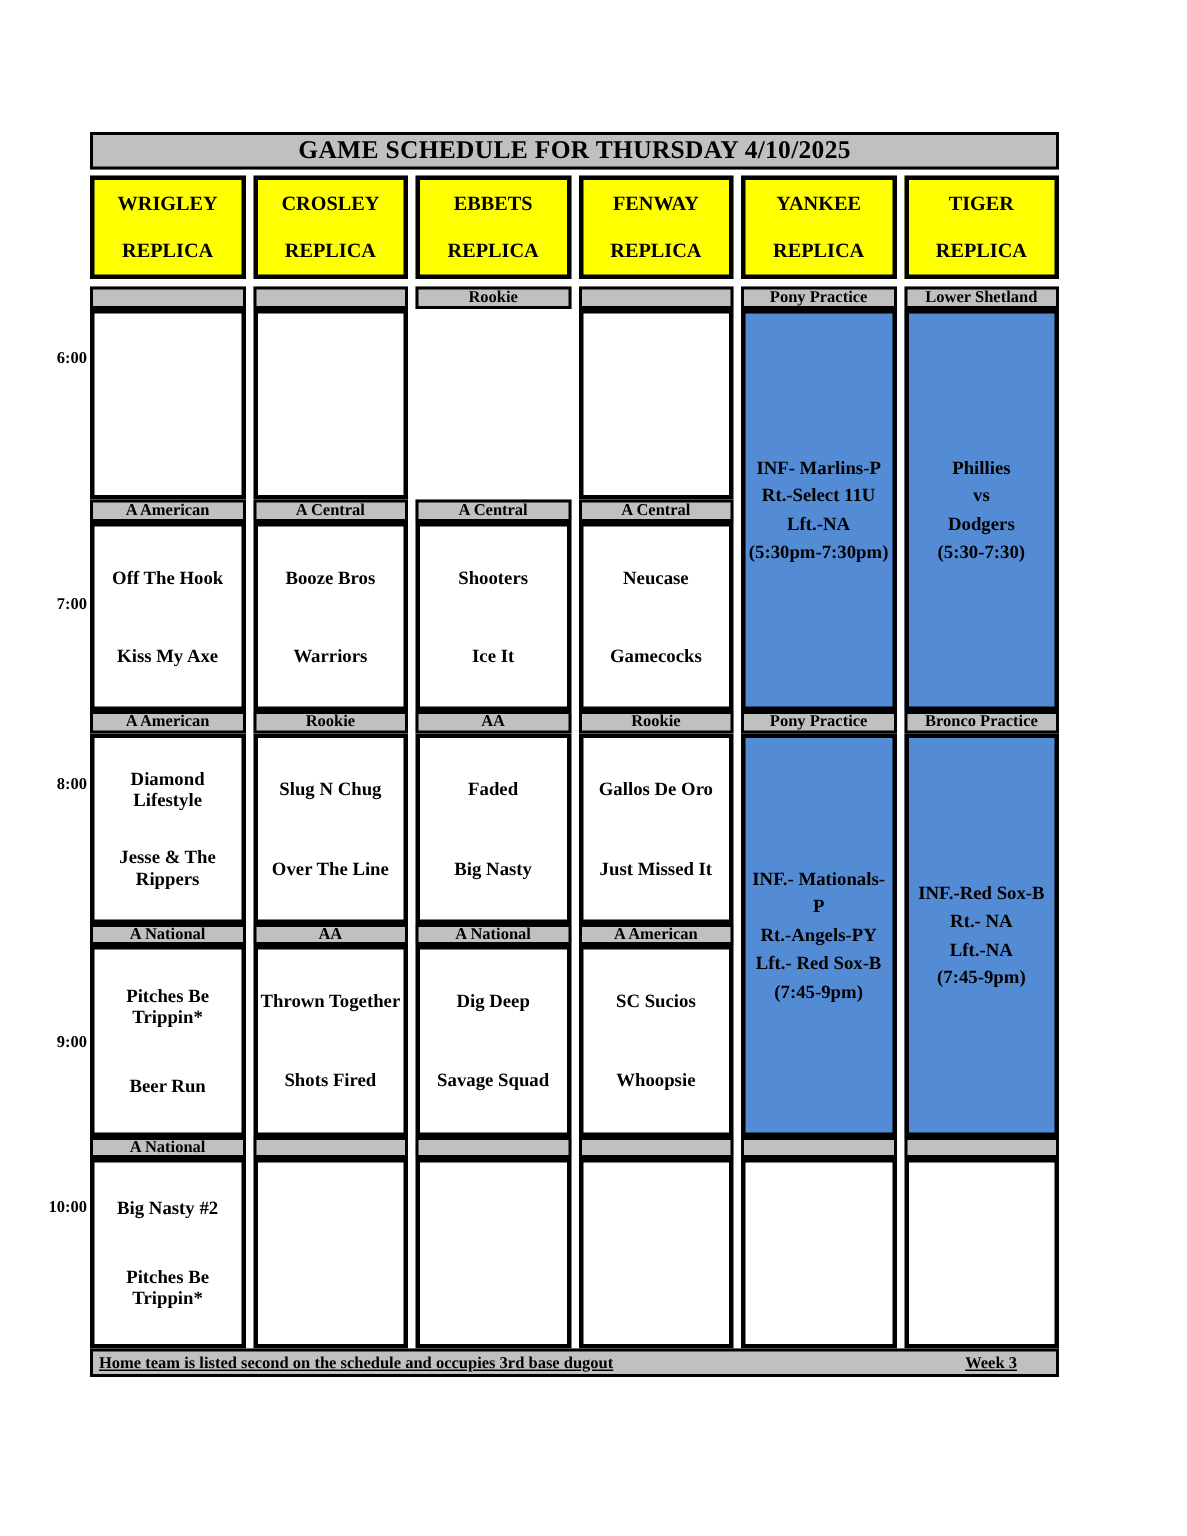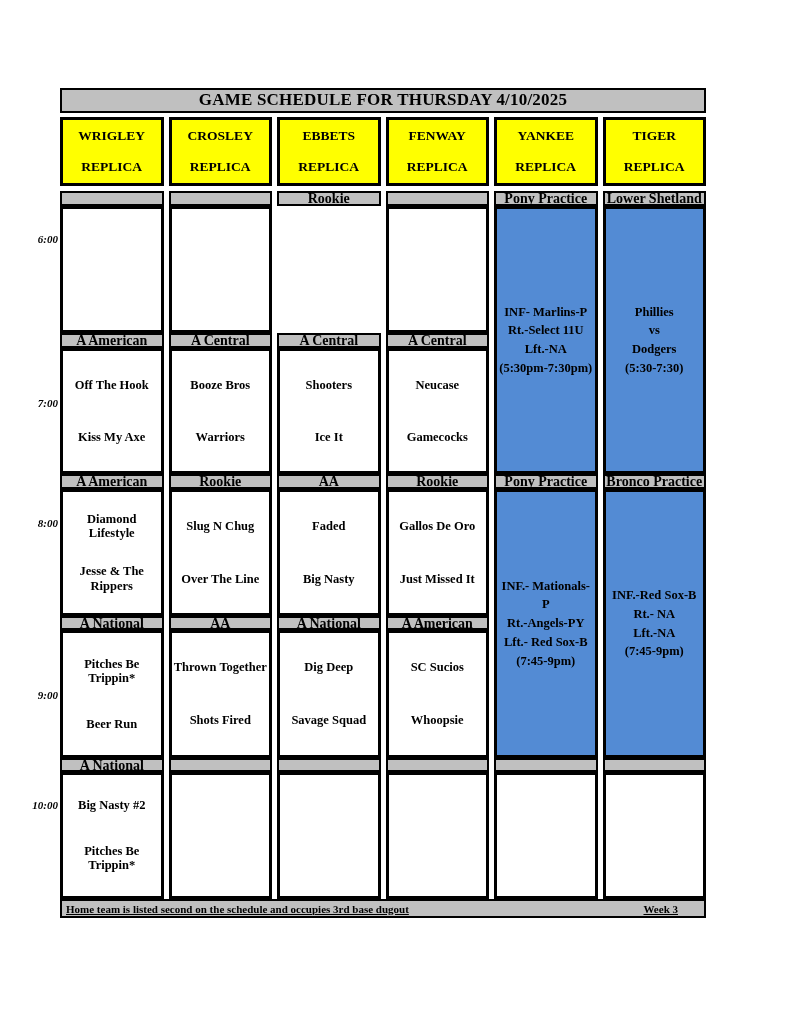--- a/index.html
+++ b/index.html
@@ -19,21 +19,21 @@
     position:relative;
     width:791px;height:1024px;
     background:#fff;
     overflow:hidden;
   }
   
   .time{
     position:absolute;
     left:14px;width:44px;
     text-align:right;
-    font-size:11px;line-height:14px;font-style:italic;
+    font-size:11px;line-height:14px;
   }
   .tt1{top:232px}.tt2{top:396px}.tt3{top:516px}.tt4{top:688px}.tt5{top:798px}
 
   
   .table{
     position:absolute;
     left:60px;top:88px;width:646px;
     display:grid;
     grid-template-columns:repeat(6,1fr);
     grid-template-rows:25px 4px 69px 5px 15px 127px 15px 126px 15px 127px 14px 128px 14px 127px 19px;
@@ -58,21 +58,21 @@
     background:var(--field_header_bg);
     border:3px solid var(--border);
     display:flex;flex-direction:column;
     justify-content:space-around;align-items:center;
     font-size:13.5px;
   }
   .bar{
     background:var(--bar_bg);
     border:2px solid var(--border);
     display:flex;align-items:center;justify-content:center;
-    font-size:14px;line-height:11px;
+    font-size:11px;line-height:11px;
     white-space:nowrap;overflow:hidden;
   }
   .cell{
     border:3px solid var(--border);
     background:#fff;
   }
   .game{
     display:flex;flex-direction:column;
     justify-content:space-around;
     text-align:center;

